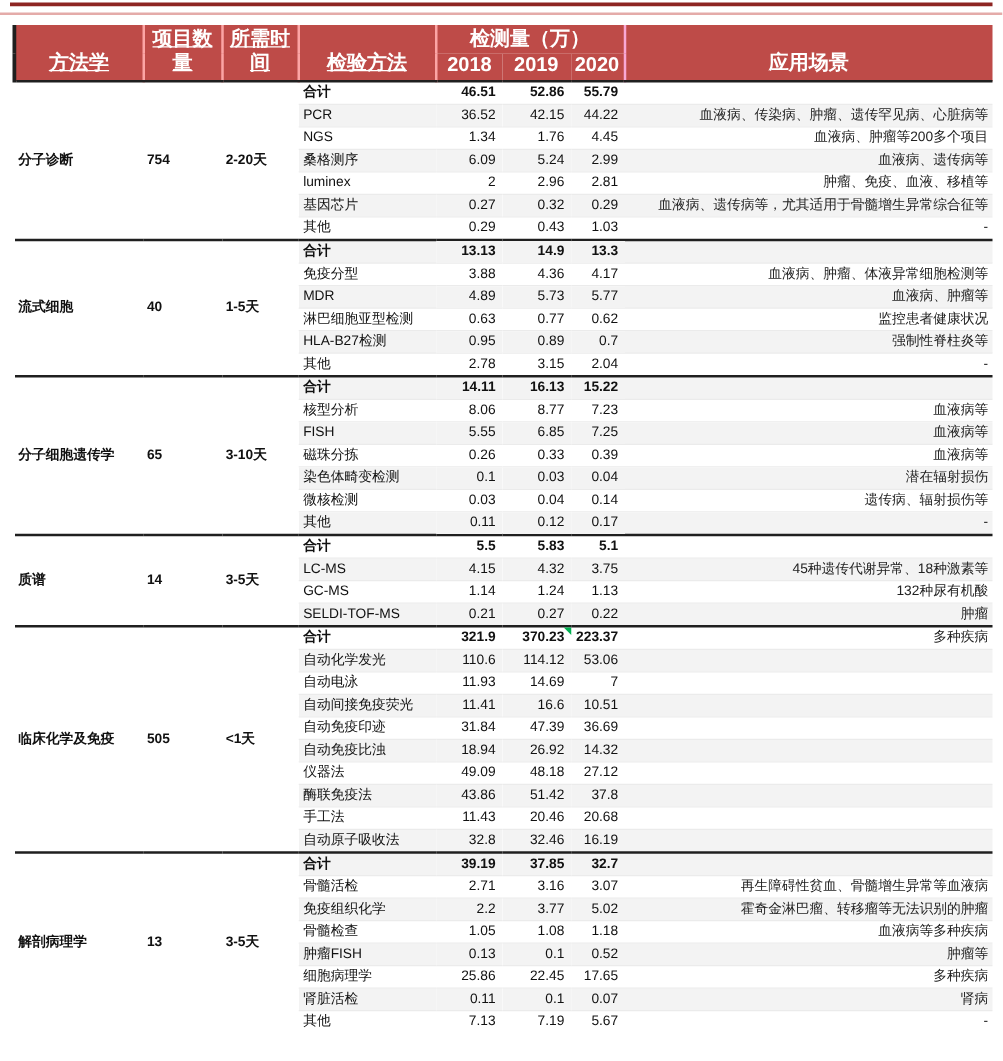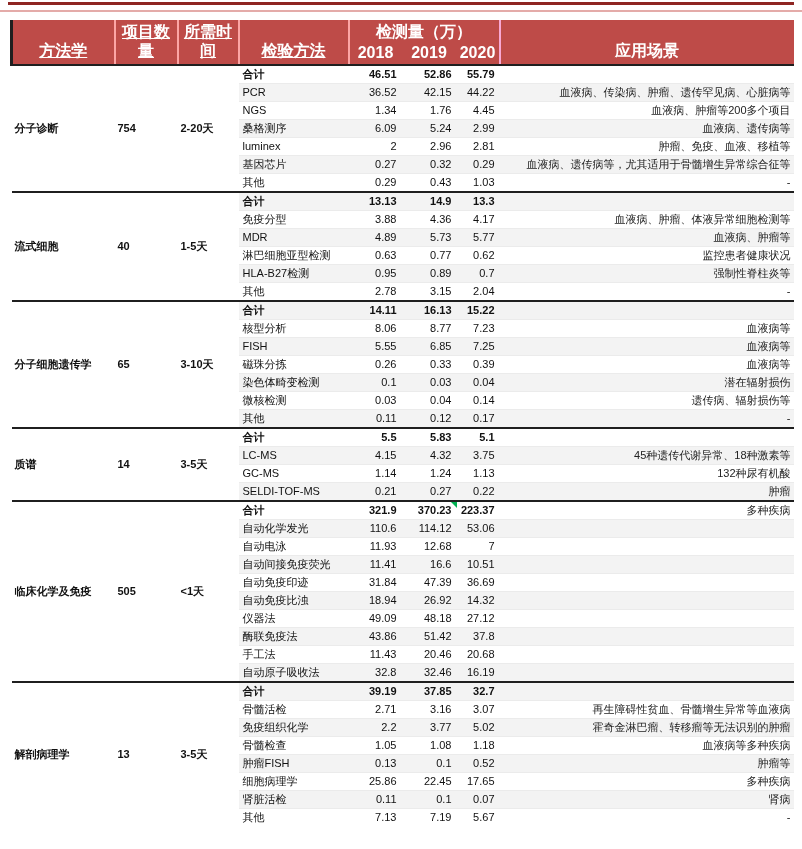--- a/index.html
+++ b/index.html
@@ -281,21 +281,21 @@
         <tr>
           <td class="test rline band">自动化学发光</td>
           <td class="num rline band">110.6</td>
           <td class="num rline band">114.12</td>
           <td class="num rline band">53.06</td>
           <td class="app rline band"></td>
         </tr>
         <tr>
           <td class="test rline">自动电泳</td>
           <td class="num rline">11.93</td>
-          <td class="num rline">12.68</td>
+          <td class="num rline">14.69</td>
           <td class="num rline">7</td>
           <td class="app rline"></td>
         </tr>
         <tr>
           <td class="test rline band">自动间接免疫荧光</td>
           <td class="num rline band">11.41</td>
           <td class="num rline band">16.6</td>
           <td class="num rline band">10.51</td>
           <td class="app rline band"></td>
         </tr>

